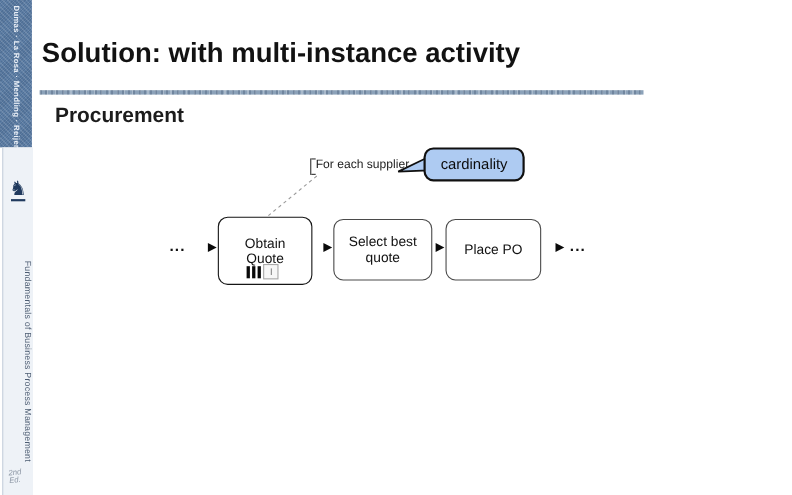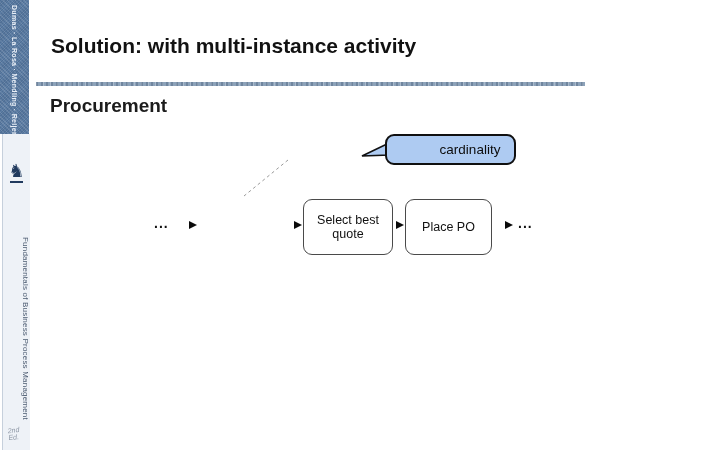--- a/index.html
+++ b/index.html
@@ -40,21 +40,21 @@
     font-size:8px;color:#4c5c72;white-space:nowrap;letter-spacing:.2px;
   }
   .edition{
     position:absolute;left:5px;bottom:10px;
     font-size:7px;font-style:italic;color:#8d97a5;transform:rotate(-6deg);
   }
 
   
   .slide-title{
     position:absolute;left:38px;top:34px;
-    font-size:21px;font-weight:bold;color:#121212;margin-left:13px;
+    font-size:25px;font-weight:bold;color:#121212;
   }
   .title-rule{
     position:absolute;left:36px;top:82px;width:549px;height:4px;
     background-color:#8ca2b9;
     background-image:
       repeating-linear-gradient(90deg, rgba(30,50,80,.25) 0 2px, transparent 2px 5px),
       repeating-linear-gradient(90deg, rgba(255,255,255,.25) 0 1px, transparent 1px 7px);
   }
   .slide-subtitle{
     position:absolute;left:50px;top:95px;
@@ -98,21 +98,21 @@
   .annotation::before,.annotation::after{
     content:"";position:absolute;left:0;width:4px;height:1px;background:#333;
   }
   .annotation::before{top:0;}
   .annotation::after{bottom:0;}
 
   .callout{
     position:absolute;z-index:3;left:245px;top:4px;width:88px;height:27px;
     background:#aecbf2;border:2px solid #101010;border-radius:9px;
     display:flex;align-items:center;justify-content:center;
-    font-size:13.5px;color:#0c0c0c;padding-left:39px;
+    font-size:13.5px;color:#0c0c0c;
   }
 </style>
 </head>
 <body>
 
 <div class="sidebar-band">
   <div class="vtext">Dumas · La Rosa · Mendling · Reijers</div>
 </div>
 
 <div class="sidebar-panel">
@@ -137,26 +137,40 @@
     <polygon points="222,26 249,13 249,25" fill="#aecbf2" stroke="#101010" stroke-width="1.6"></polygon>
 
     <polygon points="49,91 57,95 49,99" fill="#0a0a0a"></polygon>
     <polygon points="154,91 162,95 154,99" fill="#0a0a0a"></polygon>
     <polygon points="256,91 264,95 256,99" fill="#0a0a0a"></polygon>
     <polygon points="365,91 373,95 365,99" fill="#0a0a0a"></polygon>
   </svg>
 
   <div class="ellipsis" style="left:14px;top:85px;">...</div>
 
+  <div class="activity primary" style="left:58px;top:67px;width:84px;height:60px;">
+    <div class="label">Obtain Quote</div>
+    <div class="mi-marker">
+      <div class="mi-bars">
+        <span></span>
+          <span></span>
+          <span></span>
+      </div>
+      <div class="mi-box">
+          <i></i>
+        </div>
+    </div>
+  </div>
 
   <div class="activity" style="left:265px;top:69px;width:85px;height:54px;">
     <div class="label">Place PO</div>
   </div>
 
   <div class="activity" style="left:163px;top:69px;width:88px;height:54px;">
     <div class="label">Select best quote</div>
   </div>
 
   <div class="ellipsis" style="left:378px;top:85px;">...</div>
 
+  <div class="annotation">For each supplier</div>
 
   <div class="callout">cardinality</div>
 </div>
 
 </body></html>

